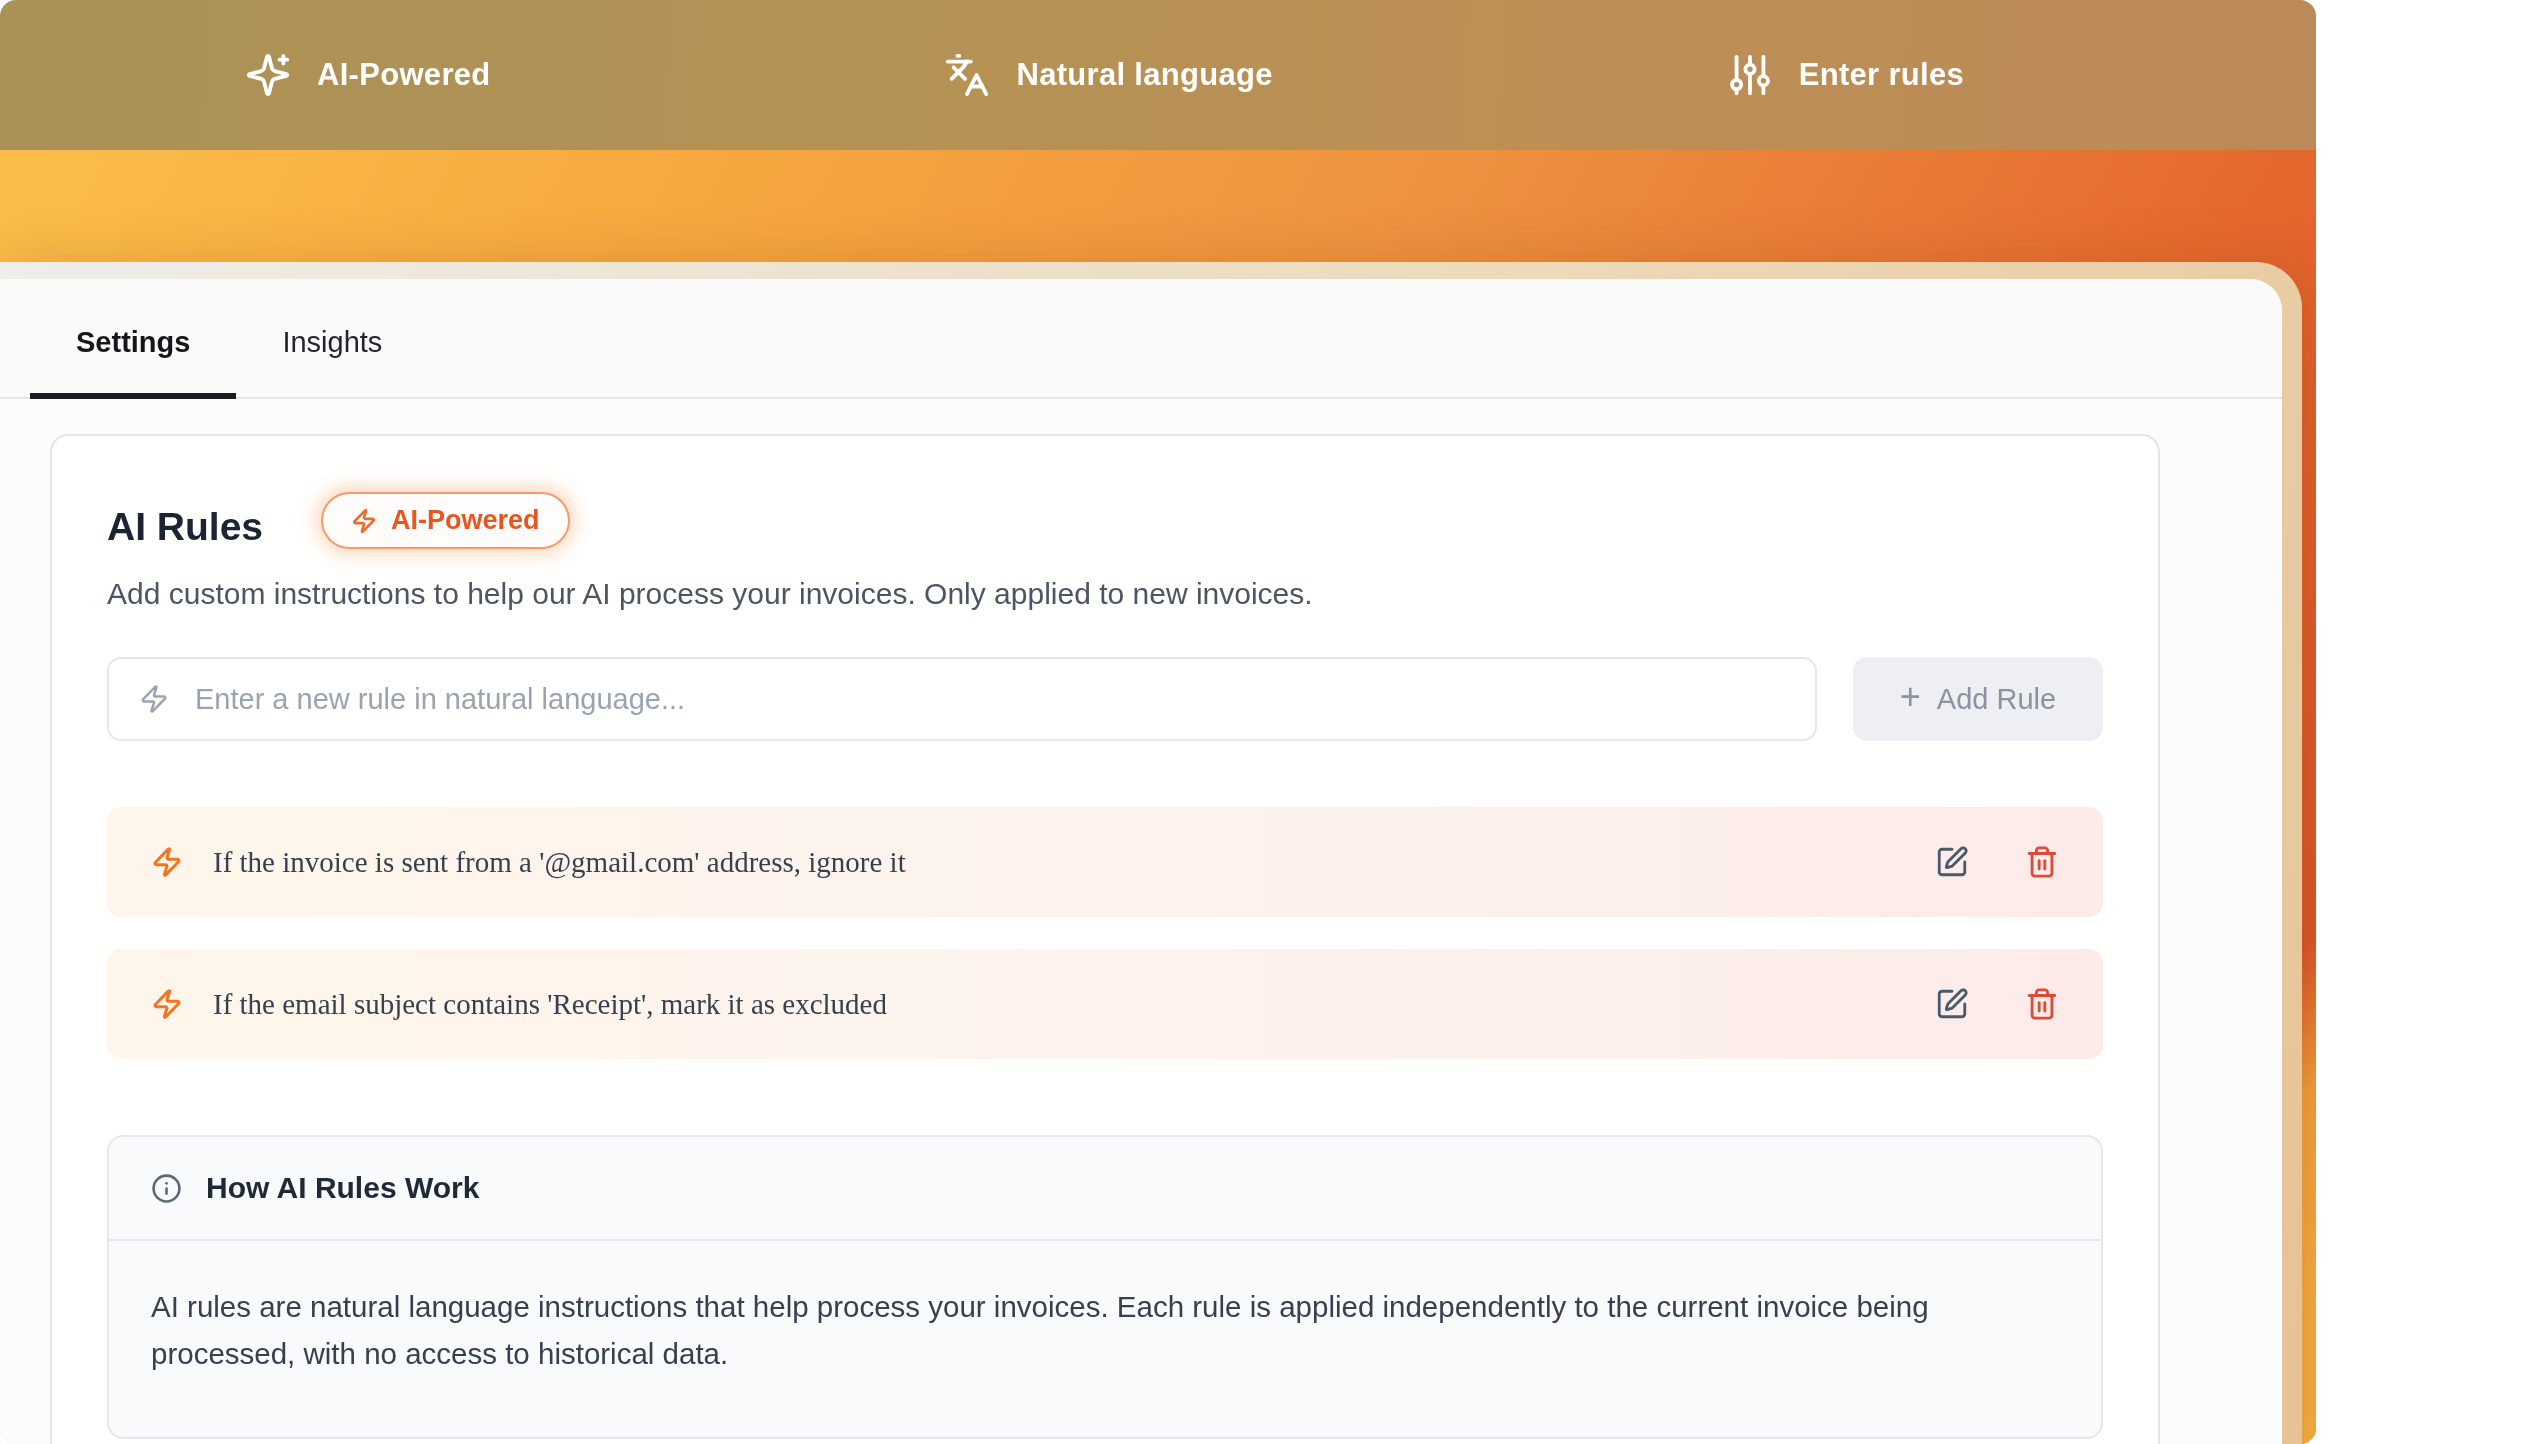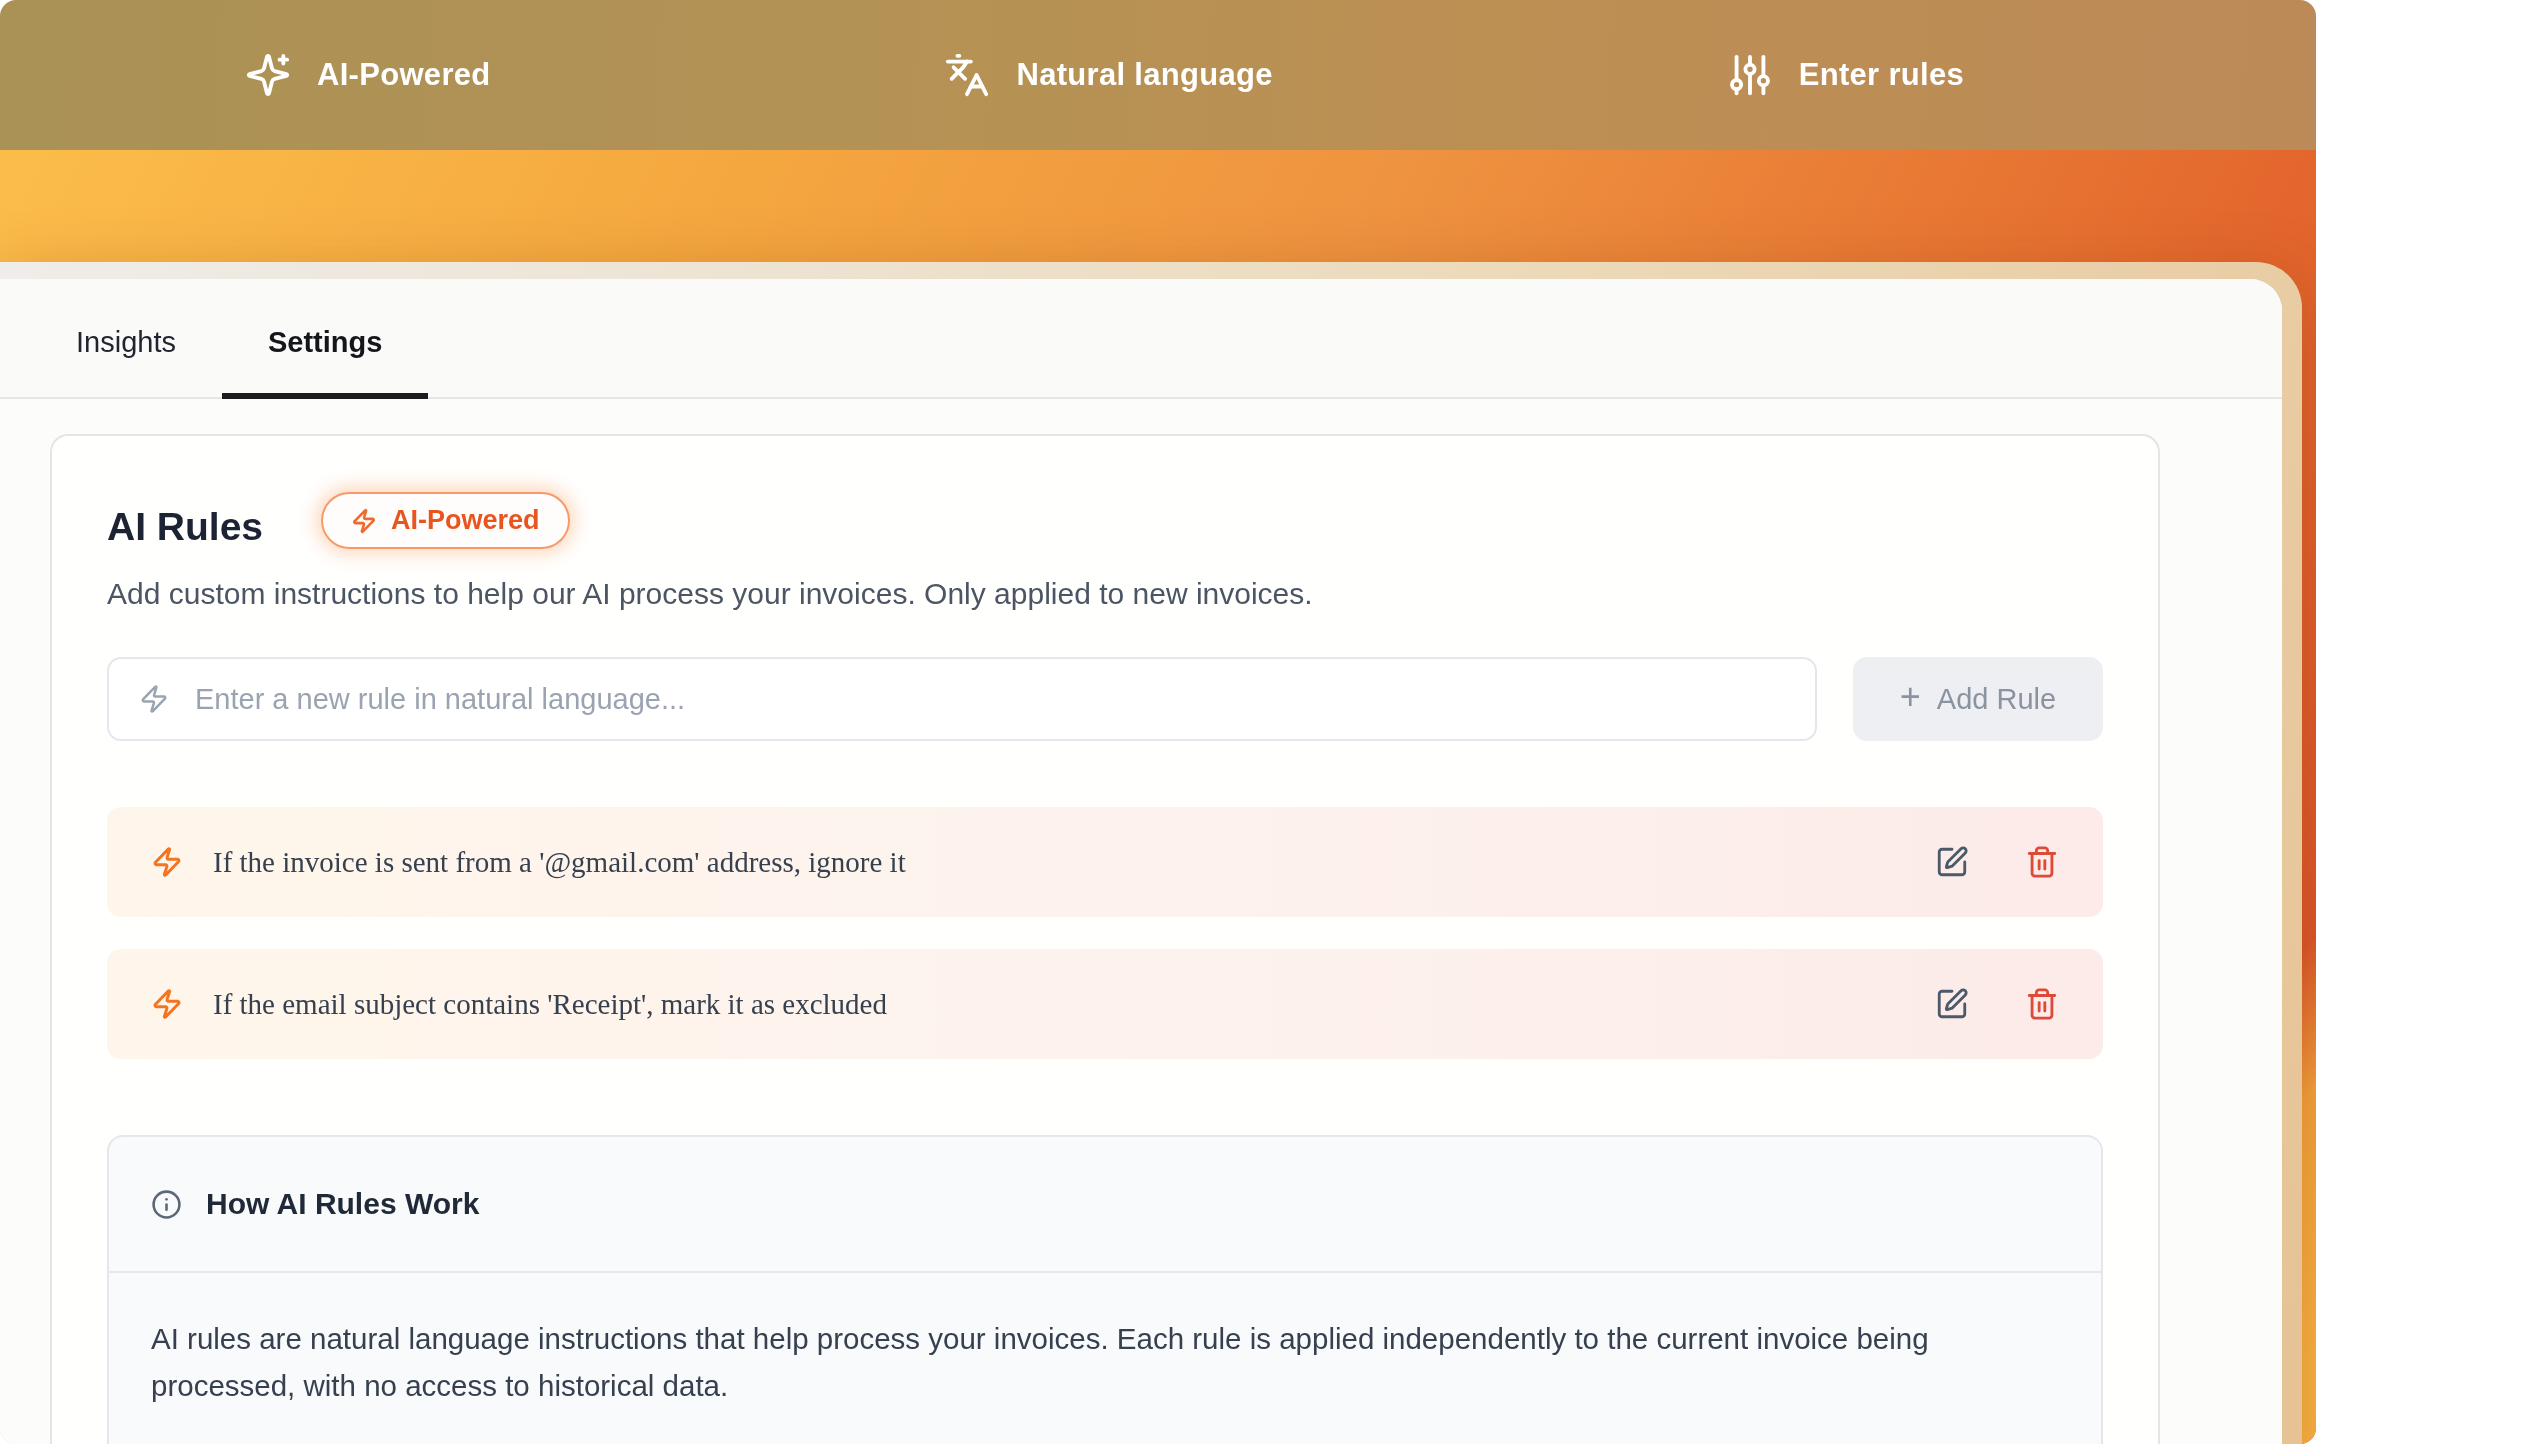--- a/index.html
+++ b/index.html
@@ -89,21 +89,21 @@
   }
   .rule-row .bolt{width:32px;height:32px;stroke:#f4741f;fill:none;stroke-width:2.2;stroke-linecap:round;stroke-linejoin:round;flex:none;}
   .rule-text{font-size:29px;color:#36404f;font-family:Liberation Serif, serif;}
   .rule-actions{margin-left:auto;display:flex;align-items:center;gap:56px;}
   .icon-btn{background:none;border:none;padding:0;cursor:pointer;display:flex;align-items:center;}
   .icon-btn svg{width:34px;height:34px;fill:none;stroke-width:2;stroke-linecap:round;stroke-linejoin:round;}
   .icon-btn.edit svg{stroke:#4b5a6b;}
   .icon-btn.delete svg{stroke:#dd4a38;}
   
   .info-section{margin-top:76px;border:2px solid #e5e7eb;border-radius:16px;overflow:hidden;background:#f8fafc;}
-  .info-header{display:flex;align-items:center;gap:24px;padding:50px 42px;border-bottom:2px solid #e5e7eb;}
+  .info-header{display:flex;align-items:center;gap:24px;padding:34px 42px;border-bottom:2px solid #e5e7eb;}
   .info-header svg{width:31px;height:31px;stroke:#5b6877;fill:none;stroke-width:2;stroke-linecap:round;stroke-linejoin:round;flex:none;}
   .info-title{font-size:30px;font-weight:700;color:#1f2937;}
   .info-body{padding:42px 42px 60px;font-size:29.5px;color:#36404f;line-height:1.6;max-width:1990px;}
 </style>
 </head>
 <body>
 
 <div class="screen">
 
   <div class="banner">
@@ -143,25 +143,25 @@
   </div>
 
   <div class="wallpaper">
     <div class="wallpaper-wedge"></div>
   </div>
 
   <div class="window">
     <div class="window-inner">
 
       <div class="tabbar">
+        <div class="tab active">
+          <span>Settings</span>
+        </div>
         <div class="tab">
           <span>Insights</span>
-        </div>
-        <div class="tab active">
-          <span>Settings</span>
         </div>
       </div>
 
       <div class="content">
         <div class="card">
 
           <div class="card-header">
             <h1 class="card-title">AI Rules</h1>
             <div class="badge">
               <svg viewBox="0 0 24 24">

